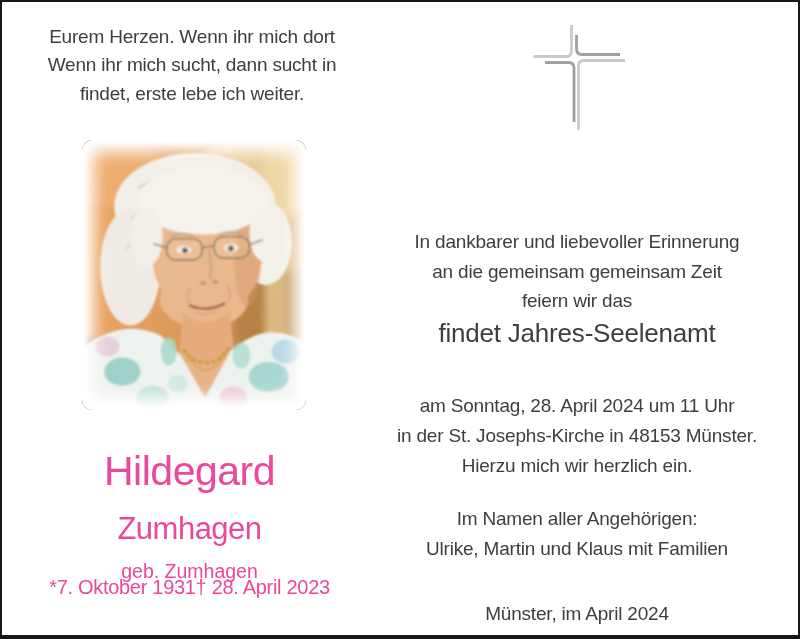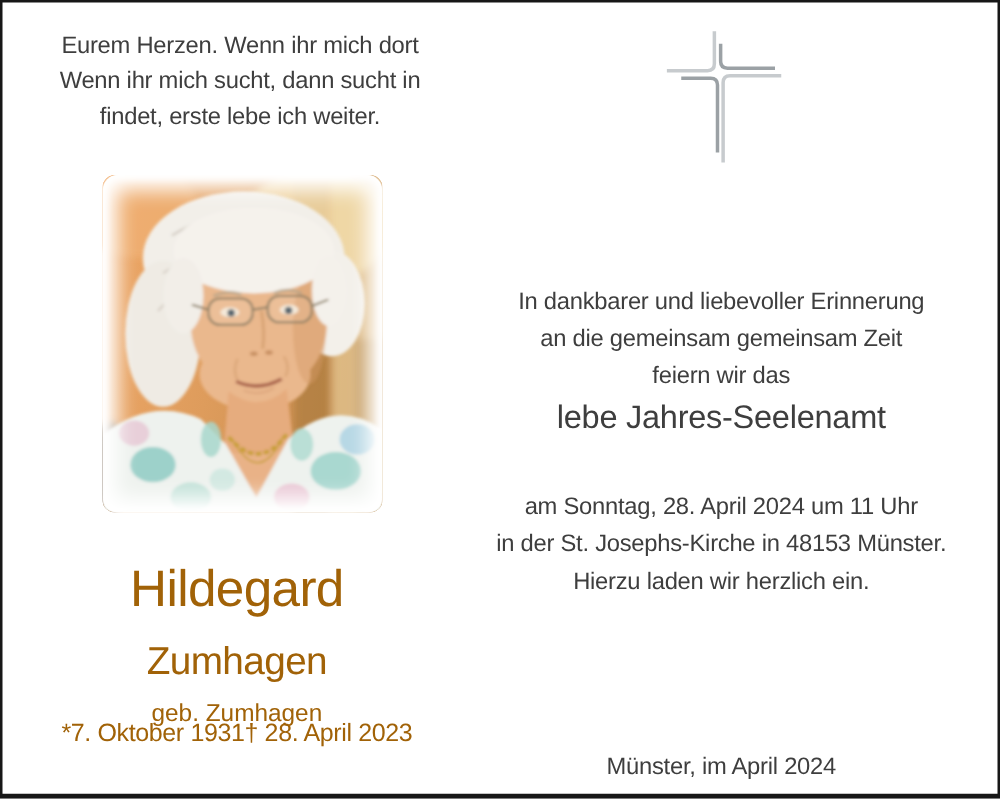--- a/index.html
+++ b/index.html
@@ -12,21 +12,21 @@
             font-size:19px;line-height:28.4px;letter-spacing:-0.2px;}
   .epigraph span{display:block;}
   
   .cross{position:absolute;left:523px;top:10px;width:110px;height:125px;}
   
   .photo-wrap{position:absolute;left:80px;top:138px;width:224px;height:270px;border-radius:10px;overflow:hidden;}
   .photo-wrap svg{display:block;width:100%;height:100%;}
   .photo-fade{position:absolute;inset:0;border-radius:12px;pointer-events:none;
               box-shadow:inset 0 0 16px 12px #ffffff, inset 0 0 5px 3px #ffffff;}
   
-  .nameline{position:absolute;left:25px;width:325px;text-align:center;color:#a16207;}
+  .nameline{position:absolute;left:25px;width:325px;text-align:center;color:#ec4899;}
   .first-name{top:441px;font-size:41px;line-height:57px;letter-spacing:-0.5px;}
   .last-name{top:498px;font-size:31px;line-height:57px;letter-spacing:-0.5px;}
   .maiden-name{top:557px;font-size:19.5px;line-height:24px;}
   .dates{top:572px;font-size:20px;line-height:26px;display:flex;justify-content:center;letter-spacing:-0.3px;}
   
   .rcol{position:absolute;left:368px;width:414px;text-align:center;letter-spacing:-0.2px;}
   .rcol span{display:block;}
   .intro{top:185px;font-size:19px;line-height:29.5px;margin-top:40px;}
   .event-title{top:315px;font-size:26px;line-height:32px;letter-spacing:-0.2px;}
   .details{top:389px;font-size:19px;line-height:30px;}
@@ -150,24 +150,28 @@
     <span>*7. Oktober 1931</span>
     <span>† 28. April 2023</span>
   </div>
 
   <div class="rcol intro">
     <span>In dankbarer und liebevoller Erinnerung</span>
     <span>an die gemeinsam gemeinsam Zeit</span>
     <span>feiern wir das</span>
   </div>
 
-  <div class="rcol event-title">lebe Jahres-Seelenamt</div>
+  <div class="rcol event-title">findet Jahres-Seelenamt</div>
 
   <div class="rcol details">
     <span>am Sonntag, 28. April 2024 um 11 Uhr</span>
     <span>in der St. Josephs-Kirche in 48153 Münster.</span>
-    <span>Hierzu laden wir herzlich ein.</span>
+    <span>Hierzu mich wir herzlich ein.</span>
   </div>
 
+  <div class="rcol family">
+    <span>Im Namen aller Angehörigen:</span>
+    <span>Ulrike, Martin und Klaus mit Familien</span>
+  </div>
 
   <div class="rcol place-date">Münster, im April 2024</div>
 
 </div>
 
 </body></html>

